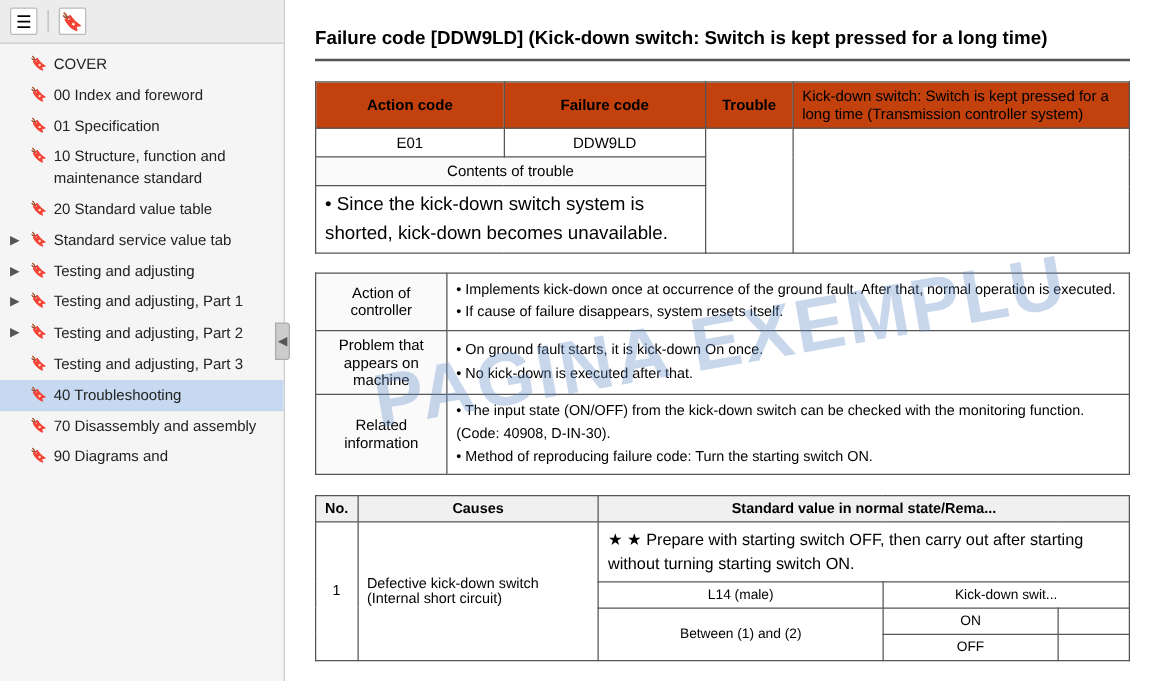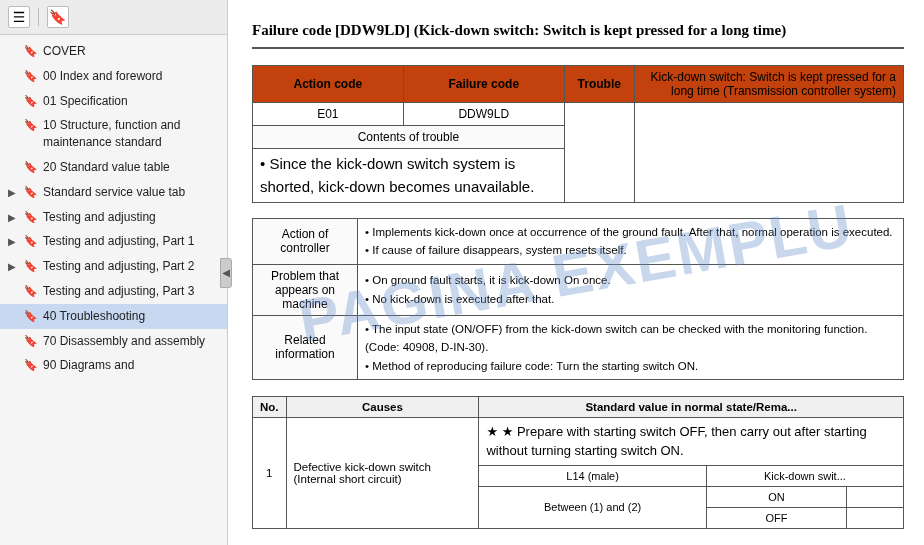--- a/index.html
+++ b/index.html
@@ -124,21 +124,20 @@
       position: relative;
     }
 
     #page-title {
       font-size: 15px;
       font-weight: bold;
       margin-bottom: 16px;
       line-height: 1.4;
       border-bottom: 2px solid #555;
       padding-bottom: 6px;
-      font-family: Liberation Serif, serif;
     }
 
     
     .info-table {
       width: 100%;
       border-collapse: collapse;
       margin-bottom: 16px;
       font-size: 12px;
     }
 
@@ -307,21 +306,21 @@
   <div id="watermark">PAGINA EXEMPLU</div>
 
   <div id="page-title">Failure code [DDW9LD] (Kick-down switch: Switch is kept pressed for a long time)</div>
 
   <table class="info-table">
     <thead>
       <tr>
         <th>Action code</th>
         <th>Failure code</th>
         <th style="width:70px;">Trouble</th>
-        <th style="text-align:right; font-weight:normal;margin-left:18px;">Kick-down switch: Switch is kept pressed for a long time (Transmission controller system)</th>
+        <th style="text-align:left; font-weight:normal;margin-left:18px;">Kick-down switch: Switch is kept pressed for a long time (Transmission controller system)</th>
       </tr>
     </thead>
     <tbody>
       <tr>
         <td class="value-cell">E01</td>
         <td class="value-cell">DDW9LD</td>
         <td rowspan="4" style="text-align:center; vertical-align:middle; font-size:11px;"></td>
         <td rowspan="4" style="font-size:11.5px; vertical-align:top; padding:5px 7px;"></td>
       </tr>
       <tr>

